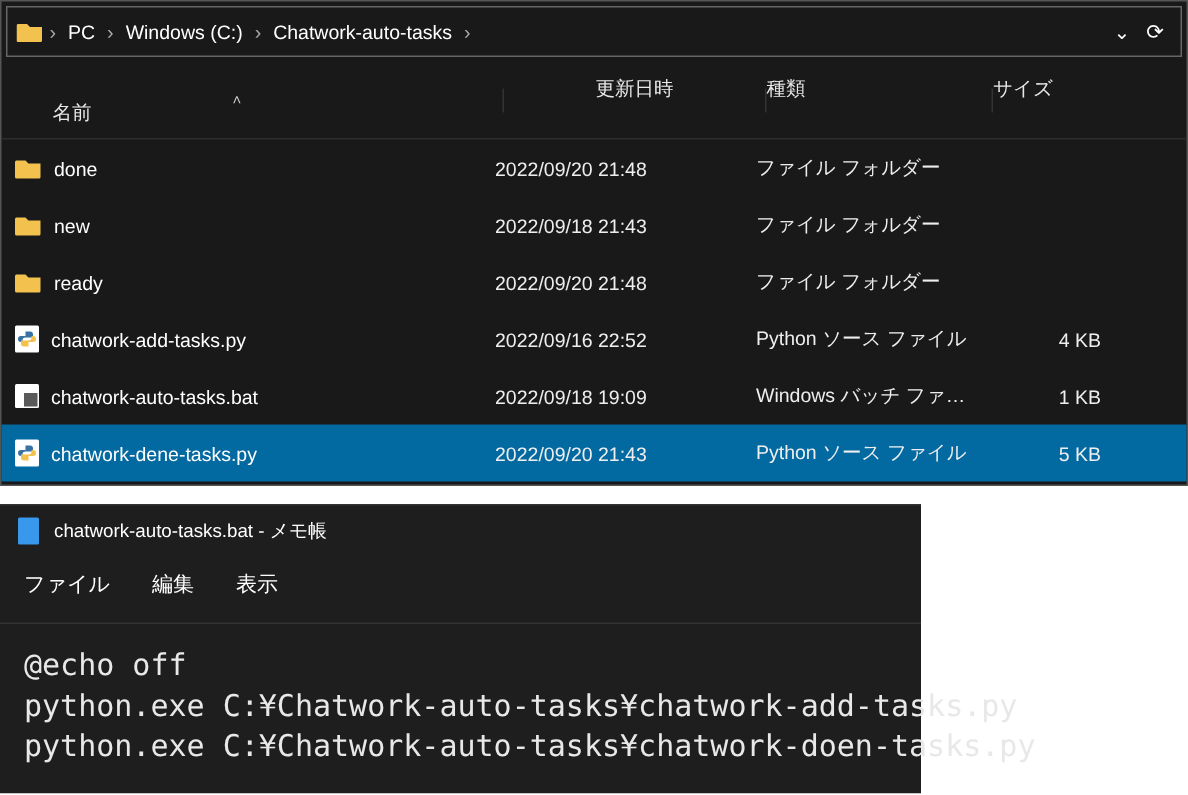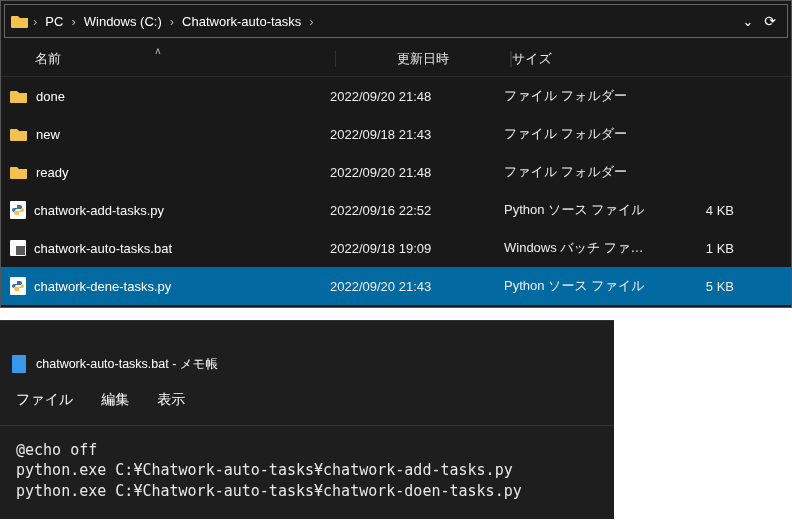--- a/index.html
+++ b/index.html
@@ -40,21 +40,21 @@
   padding-bottom: 2px;
 }
 .headers {
   display: flex;
   padding: 6px 14px 8px 14px;
   border-bottom: 1px solid #2d2d2d;
   color: #e8e8e8;
   position: relative;
 }
 .hdr { position: relative; }
-.col-name { width: 320px; padding-left: 20px; }
+.col-name { width: 320px; padding-left: 20px; margin-top: 16px; }
 .col-date { width: 174px; text-align: center; }
 .col-type { width: 150px; }
 .col-size { width: 80px; }
 .sort-ind {
   position: absolute;
   left: 140px;
   top: -4px;
   color: #ccc;
   font-size: 10px;
 }
@@ -112,40 +112,39 @@
   background: #1e1e1e;
   width: 614px;
   border-top: 1px solid #333;
 }
 .np-title {
   display: flex;
   align-items: center;
   gap: 10px;
   padding: 8px 12px;
   font-size: 12.5px;
-  margin-top: 26px;
 }
 .np-tab-icon {
   width: 14px; height: 18px;
   background: #3898ec;
   border-radius: 1px;
   display: inline-block;
 }
 .np-menu {
   display: flex;
   gap: 28px;
   padding: 10px 16px 16px 16px;
   font-size: 14px;
 }
 .np-menu span { cursor: pointer; }
 .np-sep { height: 1px; background: #333; }
 .np-content {
   padding: 14px 16px 18px 16px;
   font-family: "Consolas", "MS Gothic", monospace;
-  font-size: 15px;
+  font-size: 20px;
   color: #e8e8e8;
   white-space: pre;
   line-height: 1.35;
 }
 </style>
 </head>
 <body>
 
 <div class="explorer">
 
@@ -169,20 +168,21 @@
 
   <div class="list">
     <div class="headers">
       <div class="hdr col-name">
         <span>名前</span>
         <span class="sort-ind">˄</span>
       </div>
       <div class="sep"></div>
       <div class="hdr col-date">更新日時</div>
       <div class="sep"></div>
+      <div class="hdr col-type">種類</div>
       <div class="sep"></div>
       <div class="hdr col-size">サイズ</div>
     </div>
     <div id="rows-container">
         <div class="row">
           <div class="cell-name">
             <span class="icon folder-icon">
               <svg width="18" height="16" viewBox="0 0 18 16">
                 <path d="M1 3h6l2 2h8v9a1 1 0 0 1-1 1H1a1 1 0 0 1-1-1V4a1 1 0 0 1 1-1z" fill="#f2c14e"></path>
               </svg>

